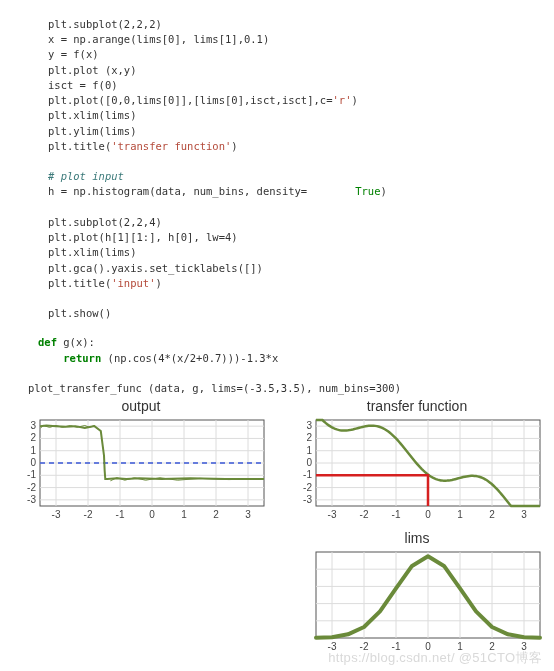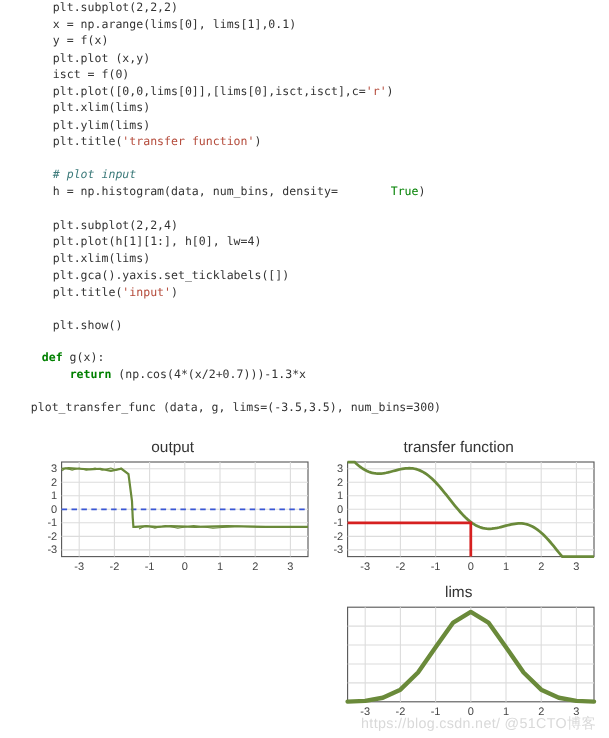--- a/index.html
+++ b/index.html
@@ -6,21 +6,21 @@
     margin: 0;
     padding: 0;
     background: #ffffff;
     font-family: "Helvetica Neue", Arial, sans-serif;
   }
   .page {
     width: 548px;
     height: 671px;
     position: relative;
     box-sizing: border-box;
-    padding: 0 10px 0 48px;
+    padding: 17px 10px 0 48px;
     color: #333;
     overflow: hidden;
   }
   pre.code {
     margin: 0;
     font-family: "DejaVu Sans Mono", Menlo, Consolas, monospace;
     font-size: 10.5px;
     line-height: 1.45;
     white-space: pre;
     color: #333;
@@ -86,21 +86,21 @@
   <div style="height:14px"></div>
 
   <pre class="code" id="code-block-2" style="margin-left:-20px;"><span><span class="tok-kw">def</span> g(x):
 </span><span>    <span class="tok-kw">return</span> (np.cos(4*(x/2+0.7)))-1.3*x
 </span><span>
 </span><span>plot_transfer_func (data, g, lims=(-3.5,3.5), num_bins=300)
 </span></pre>
 
   <div class="charts">
 
-    <div class="chart-wrap" style="left:28px; top:0; width:258px;">
+    <div class="chart-wrap" style="left:12px; top:0; width:258px;">
       <div class="chart-title">output</div>
       <svg id="svg-output" width="258" height="108">
           <rect x="28" y="4" width="224" height="86" fill="none" stroke="#555555" stroke-width="1"></rect>
           <line x1="44" y1="4" x2="44" y2="90" stroke="#dcdcdc"></line>
           <text x="44" y="102" text-anchor="middle" font-size="10" fill="#444">-3</text>
           <line x1="76" y1="4" x2="76" y2="90" stroke="#dcdcdc"></line>
           <text x="76" y="102" text-anchor="middle" font-size="10" fill="#444">-2</text>
           <line x1="108" y1="4" x2="108" y2="90" stroke="#dcdcdc"></line>
           <text x="108" y="102" text-anchor="middle" font-size="10" fill="#444">-1</text>
           <line x1="140" y1="4" x2="140" y2="90" stroke="#dcdcdc"></line>

